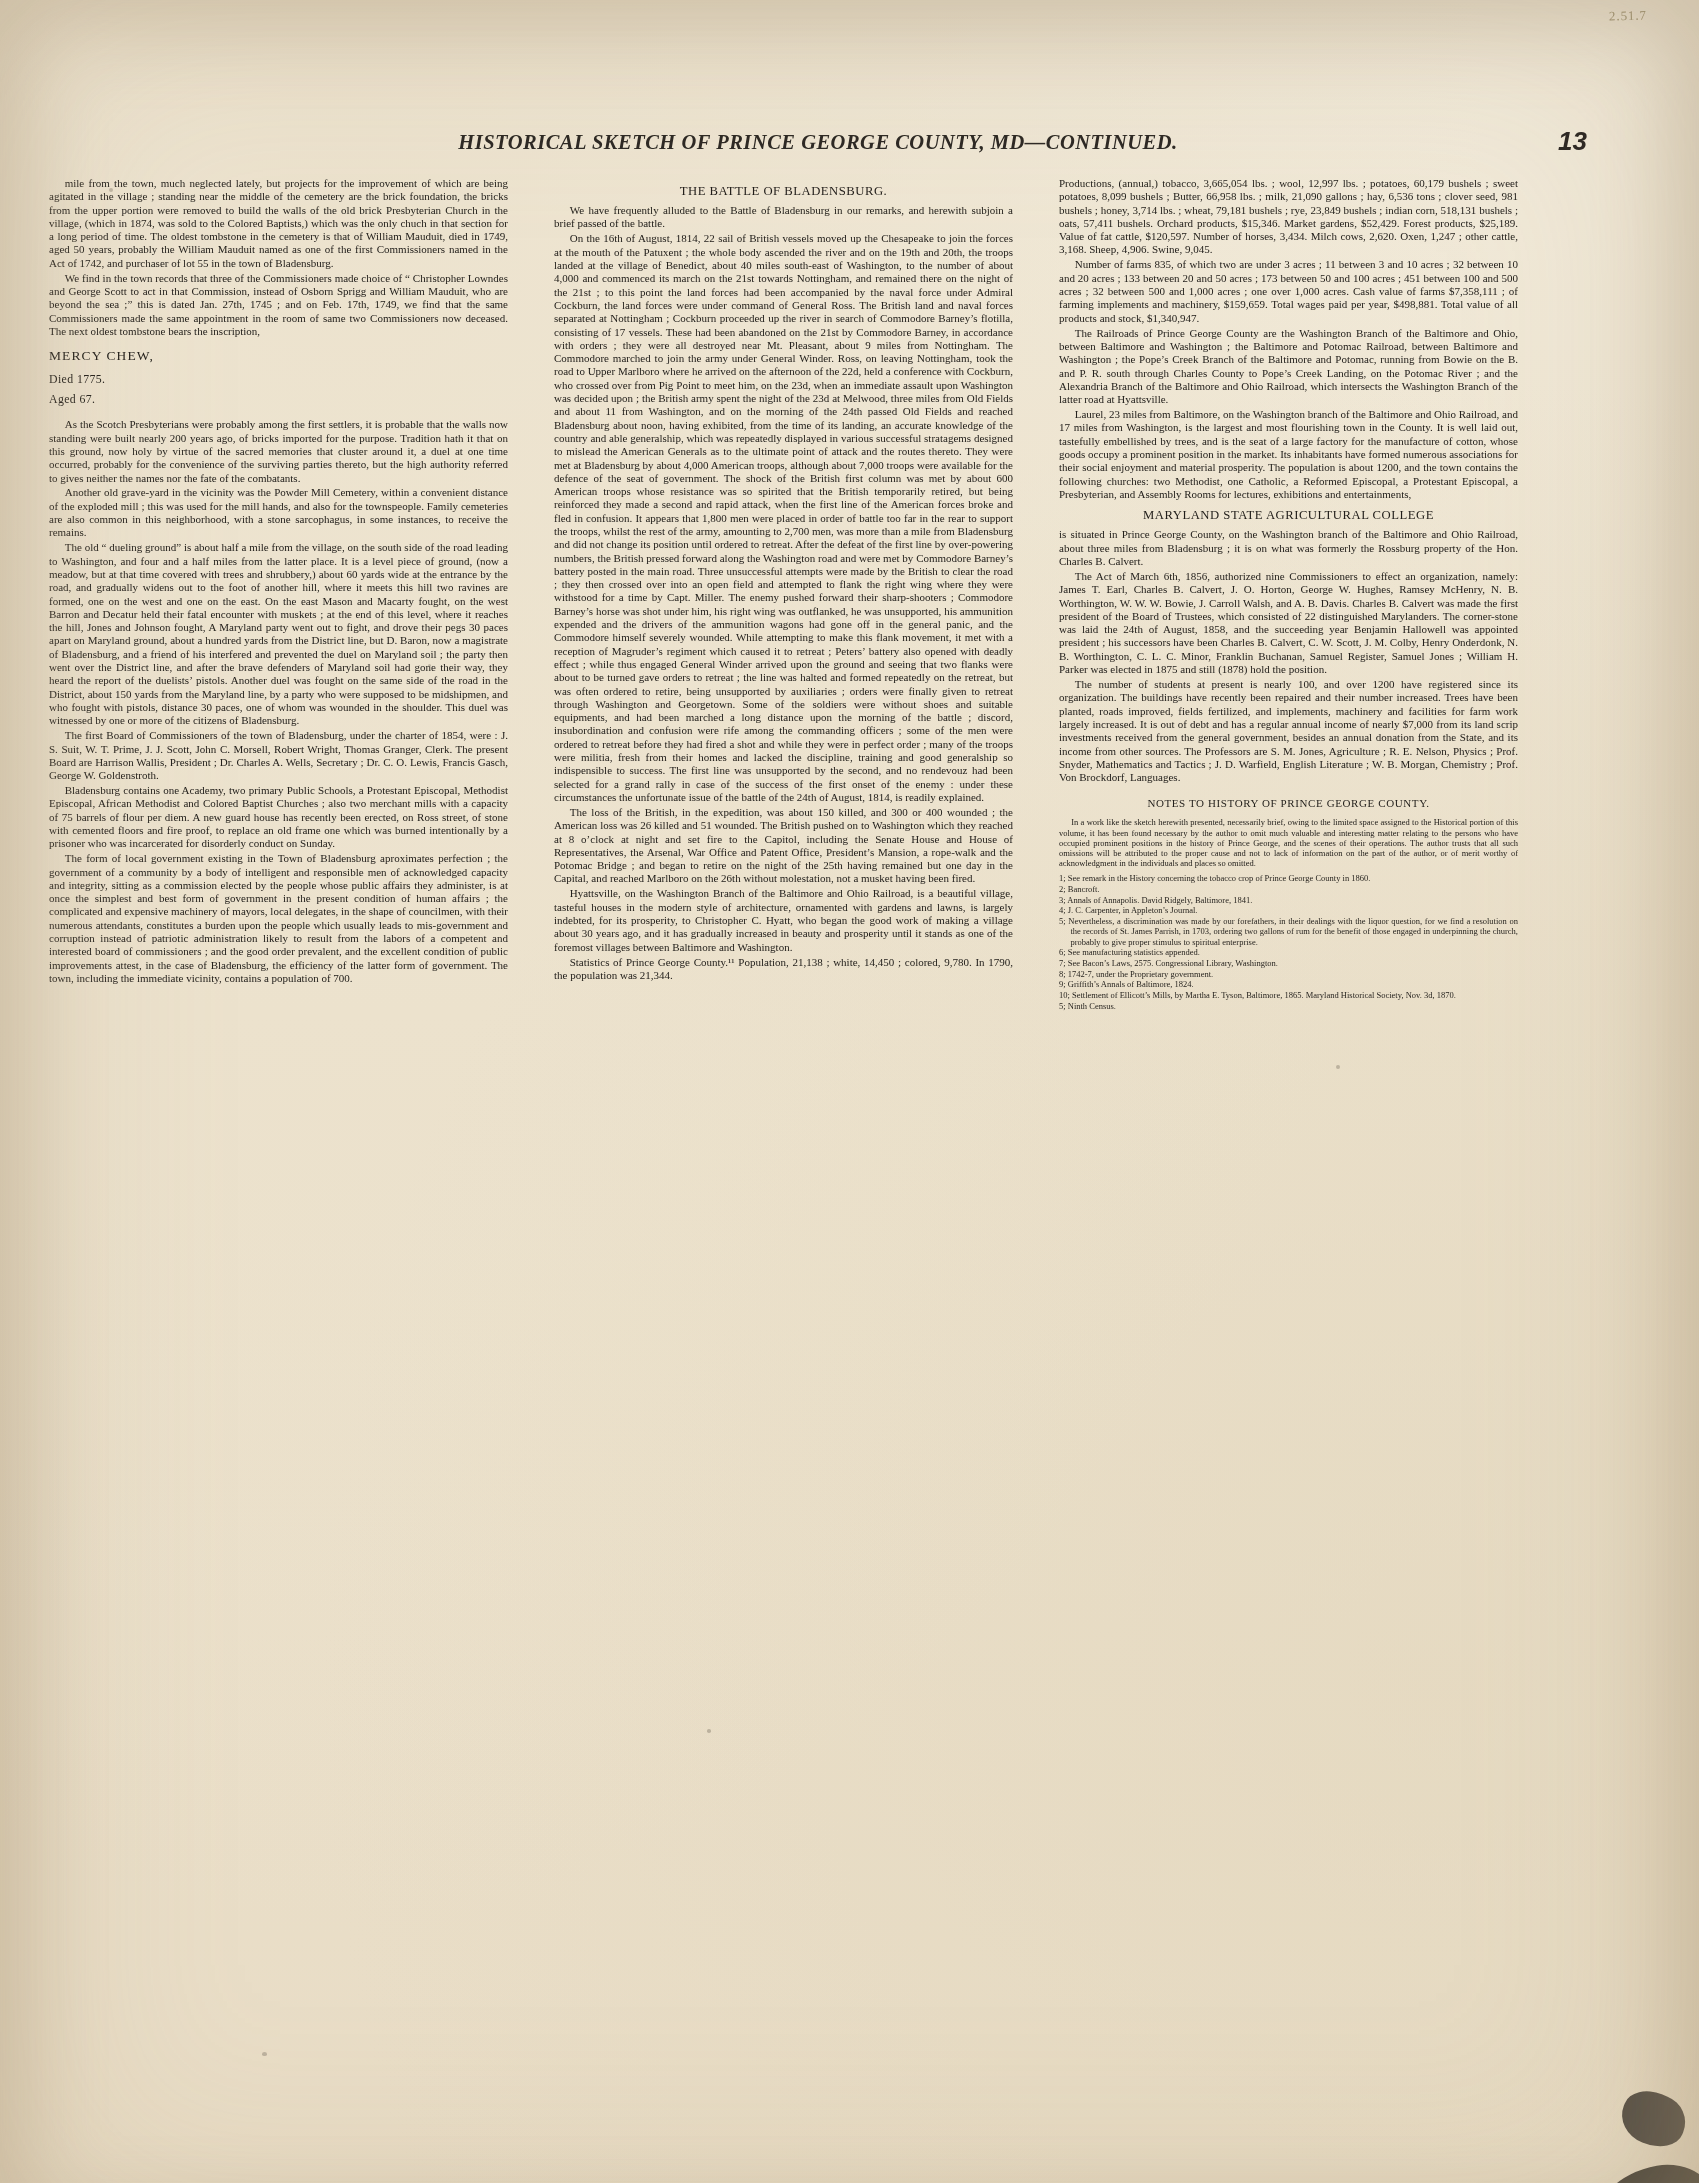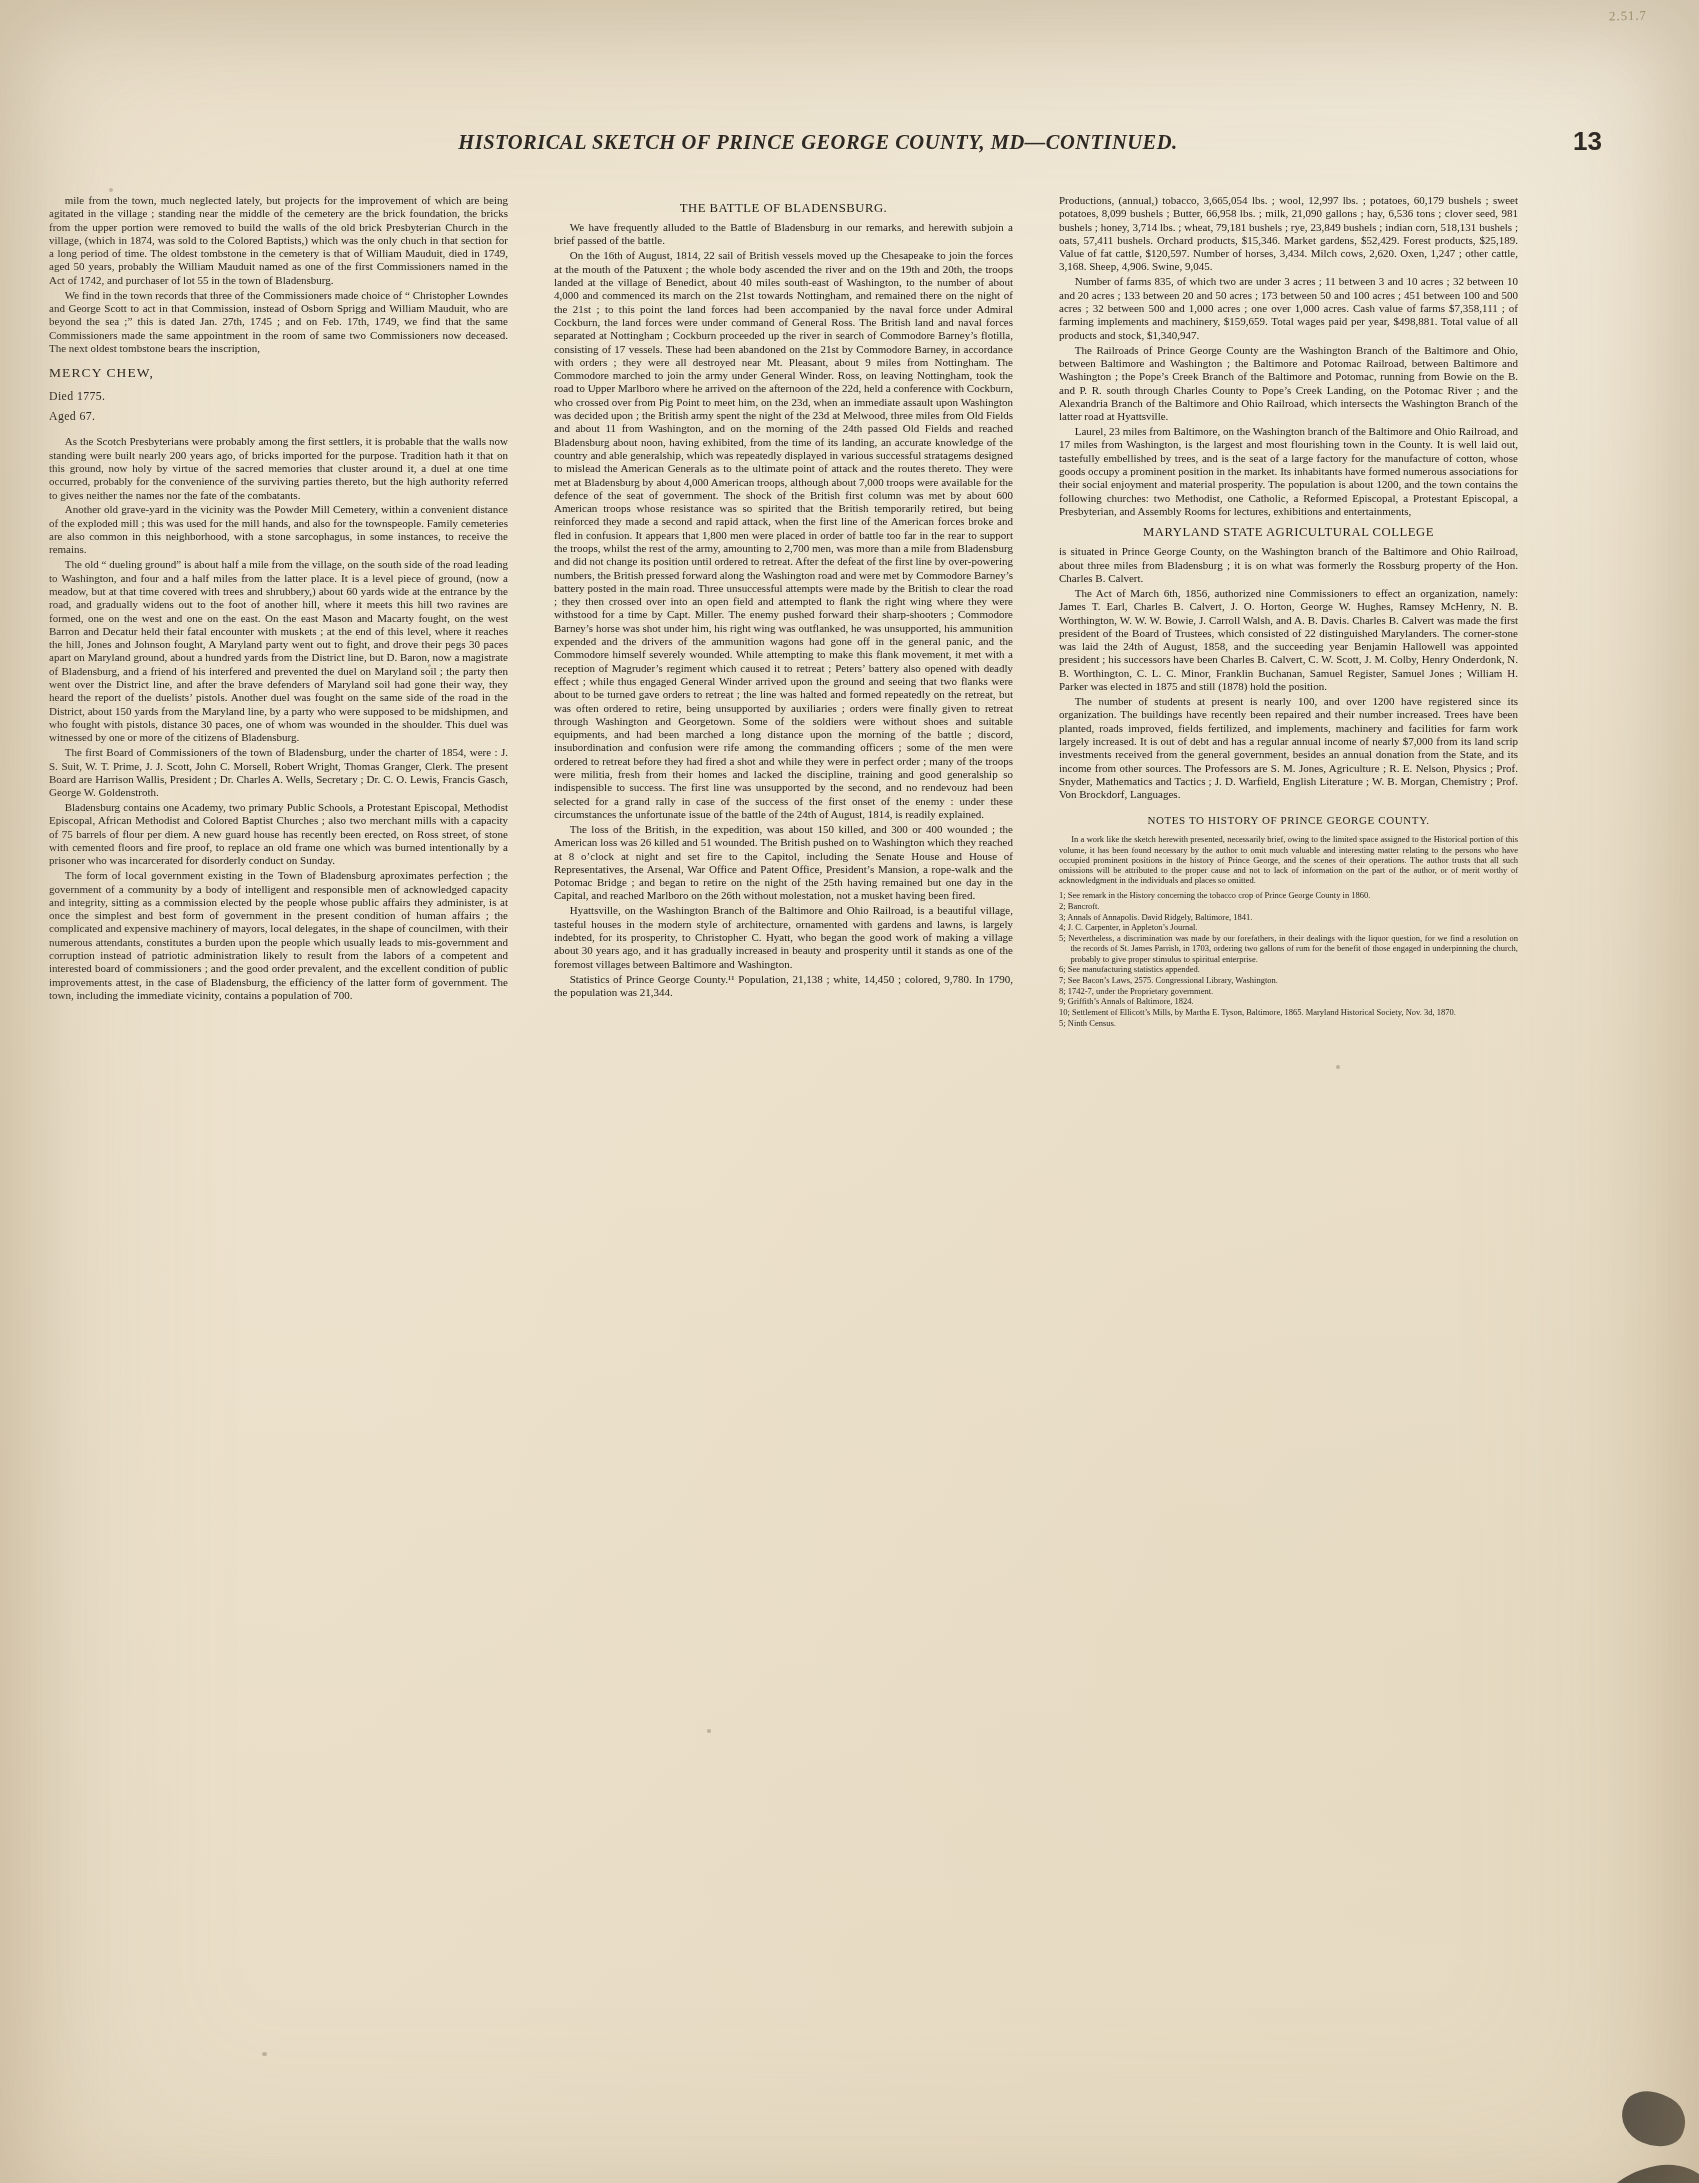--- a/index.html
+++ b/index.html
@@ -81,38 +81,39 @@
     left: 34px;
     top: 131px;
     width: 1568px;
     z-index: 10;
   }
   .running-head {
     display: flex;
     align-items: baseline;
     justify-content: center;
     position: relative;
-    margin-bottom: 40px;
+    margin-bottom: 23px;
   }
   .running-head .title {
     font-family: "Liberation Serif", serif;
     font-style: italic;
     font-weight: bold;
     font-size: 20.5px;
     letter-spacing: 0.5px;
     color: #2b2723;
   }
   .running-head .pageno {
     position: absolute;
-    right: 0;
+    right: 15px;
     bottom: -2.6px;
     font-family: "Liberation Sans", sans-serif;
     font-weight: bold;
     font-size: 26px;
     color: #272320;
+    font-style: italic;
   }
 
   .columns {
     display: flex;
     gap: 16px;
     align-items: flex-start;
   }
   .col {
     width: 489px;
     padding: 0 15px;

